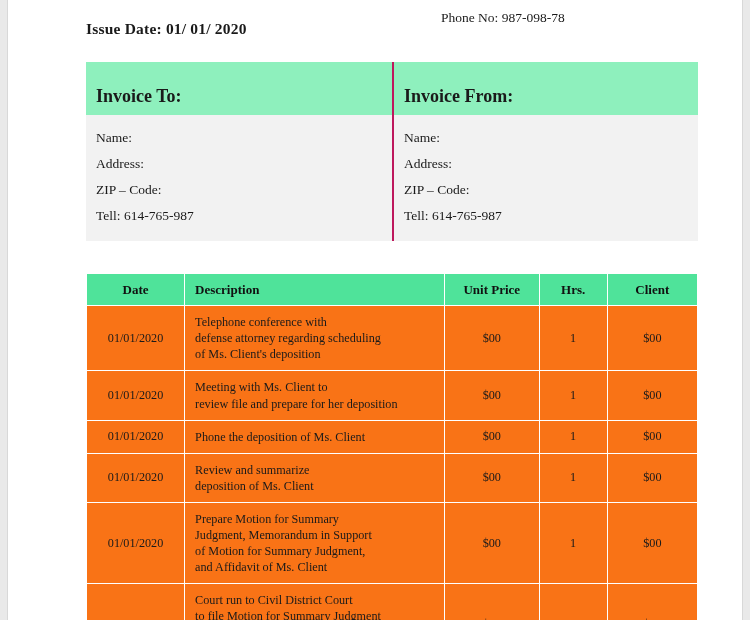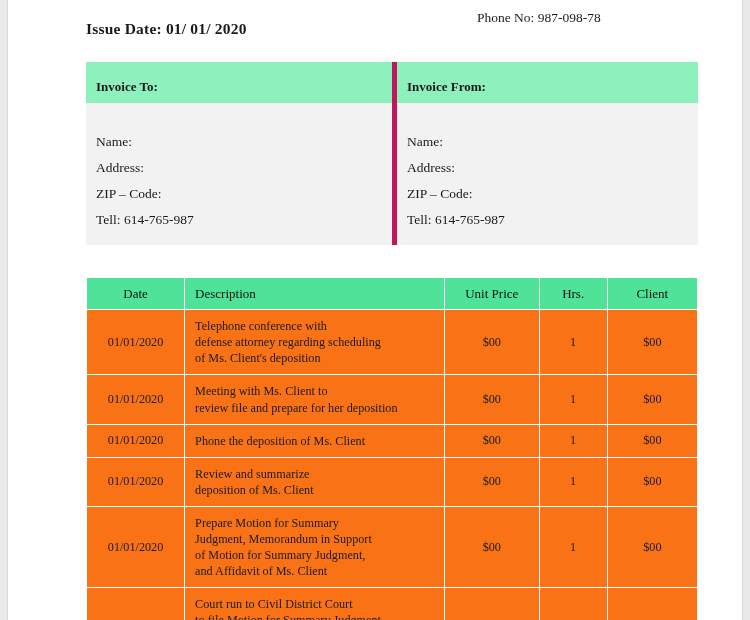--- a/index.html
+++ b/index.html
@@ -59,67 +59,65 @@
   }
   .issue-date {
     font-size: 15.5px;
     font-weight: bold;
     letter-spacing: .2px;
     padding-top: 10px;
   }
   .contact-line {
     font-size: 13.5px;
     margin-bottom: 18px;
-    margin-left: 36px;
   }
   .contact-line:last-child {
     margin-bottom: 0;
   }
 
   
   .parties {
     margin-top: 24px;
     display: flex;
     width: 612px;
     background: #f2f2f2;
   }
   .party {
     width: 50%;
     box-sizing: border-box;
   }
   .party + .party {
-    border-left: 5px solid #be185d;
+    border-left: 2px solid #be185d;
   }
   .party-head {
     background: #8ef0bd;
     font-weight: bold;
-    font-size: 13px;
-    padding: 17px 0 8px 10px;
+    font-size: 18px;
+    padding: 24px 0 8px 10px;
     box-sizing: border-box;
   }
   .party-body {
     padding: 10px 0 12px 10px;
-    margin-top: 16px;
   }
   .party-body div {
     font-size: 13.5px;
     padding: 5px 0;
   }
 
   
   table.items {
     margin-top: 32px;
     width: 612px;
     border-collapse: collapse;
     table-layout: fixed;
   }
   table.items th {
     background: #4fe39a;
     font-size: 13px;
-    font-weight: normal;
+    font-weight: bold;
     padding: 7px 0;
     border: 1px solid #ffffff;
     color: #111;
   }
   table.items td {
     background: #f97316;
     font-size: 12.2px;
     border: 1px solid #ffffff;
     padding: 8px 6px;
     vertical-align: middle;

